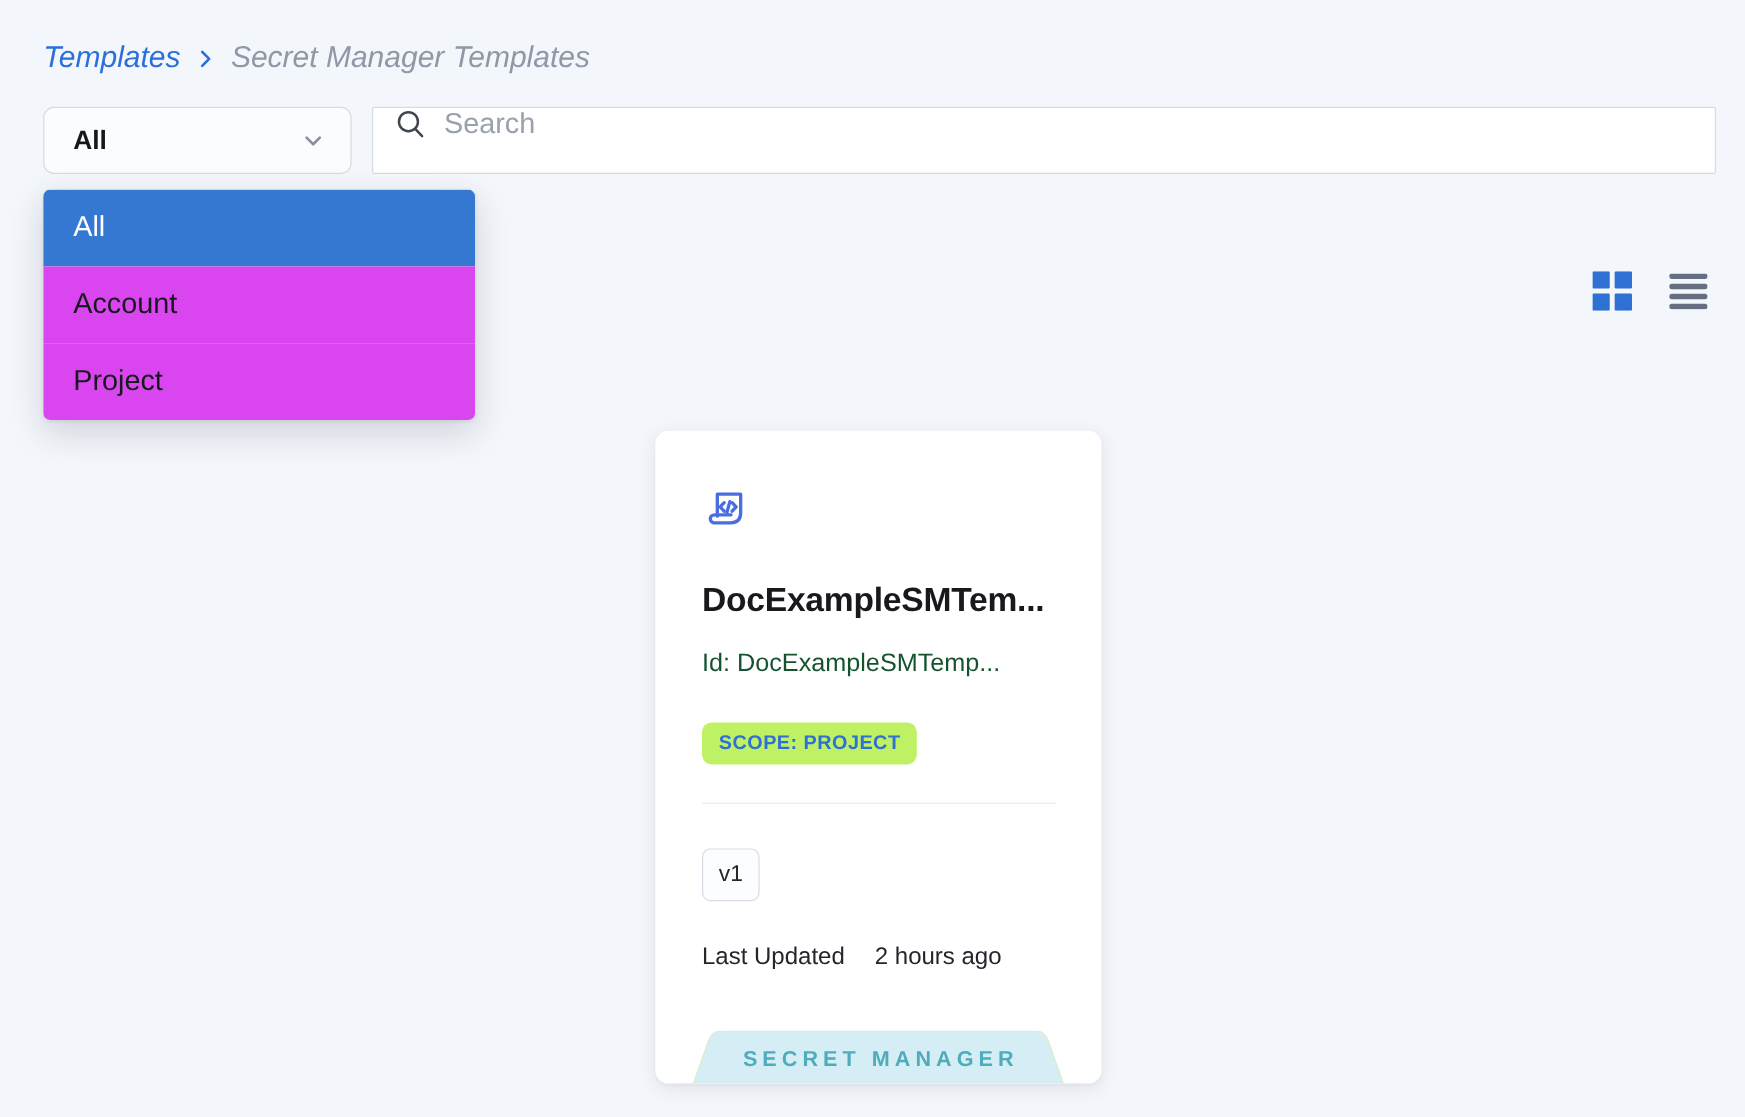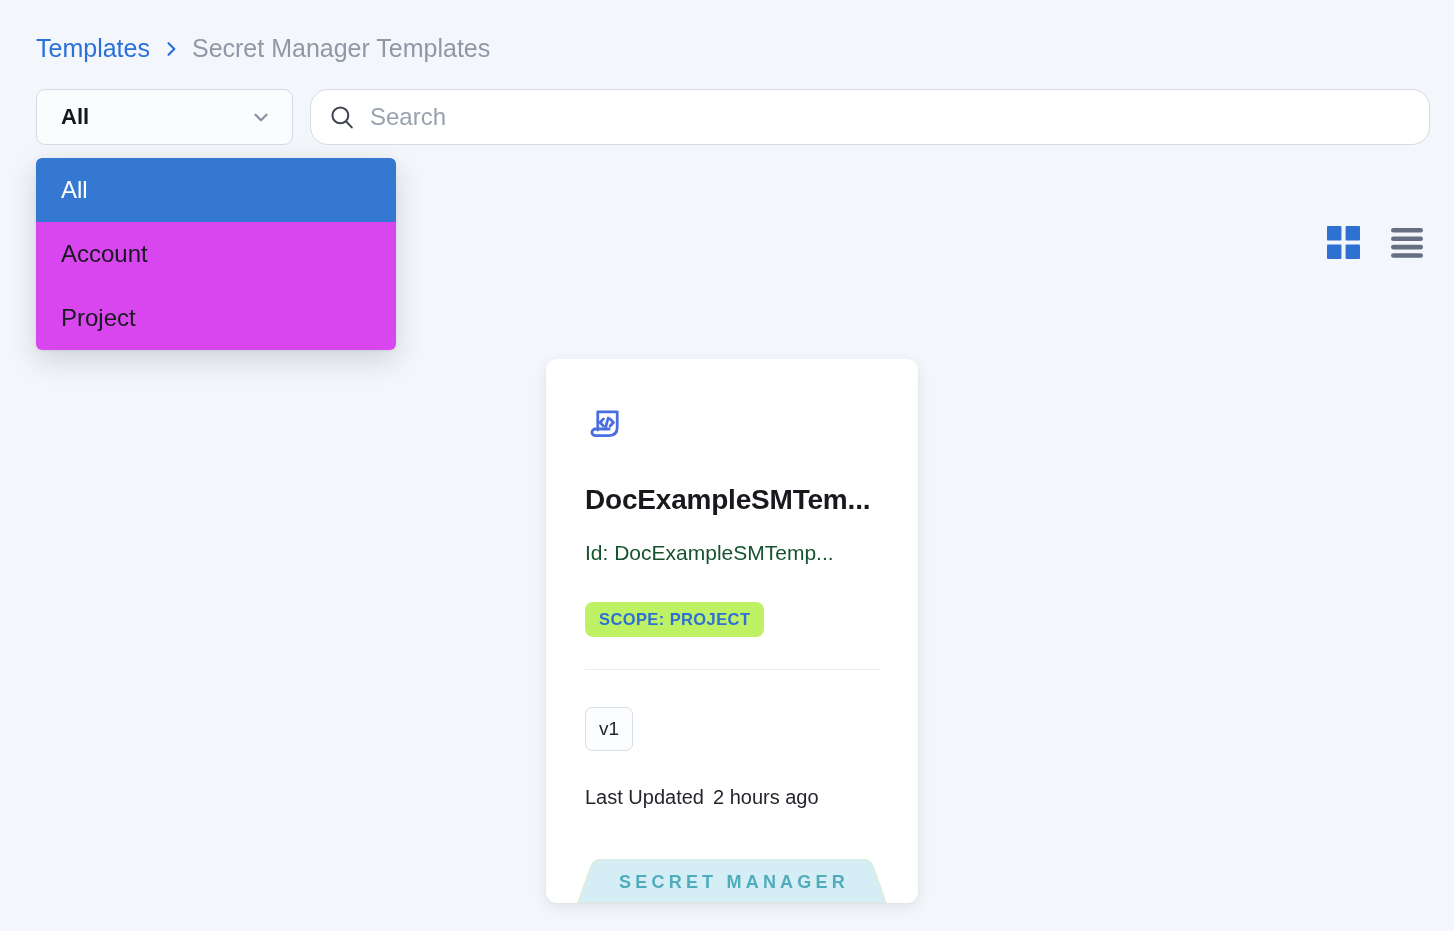--- a/index.html
+++ b/index.html
@@ -10,20 +10,21 @@
     font-family:"Liberation Sans", sans-serif;
     overflow:hidden;
     color:#17191f;
   }
 
   
   .breadcrumb {
     position:absolute; left:36px; top:34px;
     display:flex; align-items:center; gap:11px;
     font-size:25px;
+    font-style:italic;
   }
   .breadcrumb a { color:#2b6fdb; text-decoration:none; font-weight:500; cursor:pointer; }
   .breadcrumb .crumb-current { color:#9097a6; }
   .crumb-chevron { display:flex; align-items:center; }
 
   
   .select-control {
     position:absolute; left:36px; top:89px;
     width:257px; height:56px;
     background:#fbfcfd;
@@ -33,22 +34,22 @@
     padding:0 20px 0 24px;
     cursor:pointer;
   }
   .select-control .select-value { font-size:22px; font-weight:600; color:#15171c; }
 
   .search-control {
     position:absolute; left:310px; top:89px;
     width:1120px; height:56px;
     background:#ffffff;
     border:1.5px solid #d7dae2;
-    border-radius:18px;
-    display:flex; align-items:center;
+    border-radius:2px;
+    display:flex; align-items:flex-start;
     padding:0 18px; gap:15px;
   }
   .search-control input {
     flex:1; border:none; outline:none; background:transparent;
     font-family:"Liberation Sans", sans-serif;
     font-size:24px; color:#1c1e24;
   }
   .search-control input::placeholder { color:#99a1ad; }
 
   
@@ -109,21 +110,21 @@
     display:inline-block;
     margin-top:37px;
     border:1.5px solid #d8dce4; border-radius:7px;
     background:#fcfdfe;
     font-size:19px; color:#23262d;
     padding:10px 13px;
   }
   .last-updated {
     margin-top:35px;
     font-size:20px; color:#23262d;
-    display:flex; gap:9px; align-items:baseline;
+    display:flex; gap:25px; align-items:baseline;
   }
   .module-tag {
     position:absolute; bottom:0; left:50%;
     transform:translateX(-50%);
     width:312px; height:44px;
   }
 </style>
 </head>
 <body>
 

